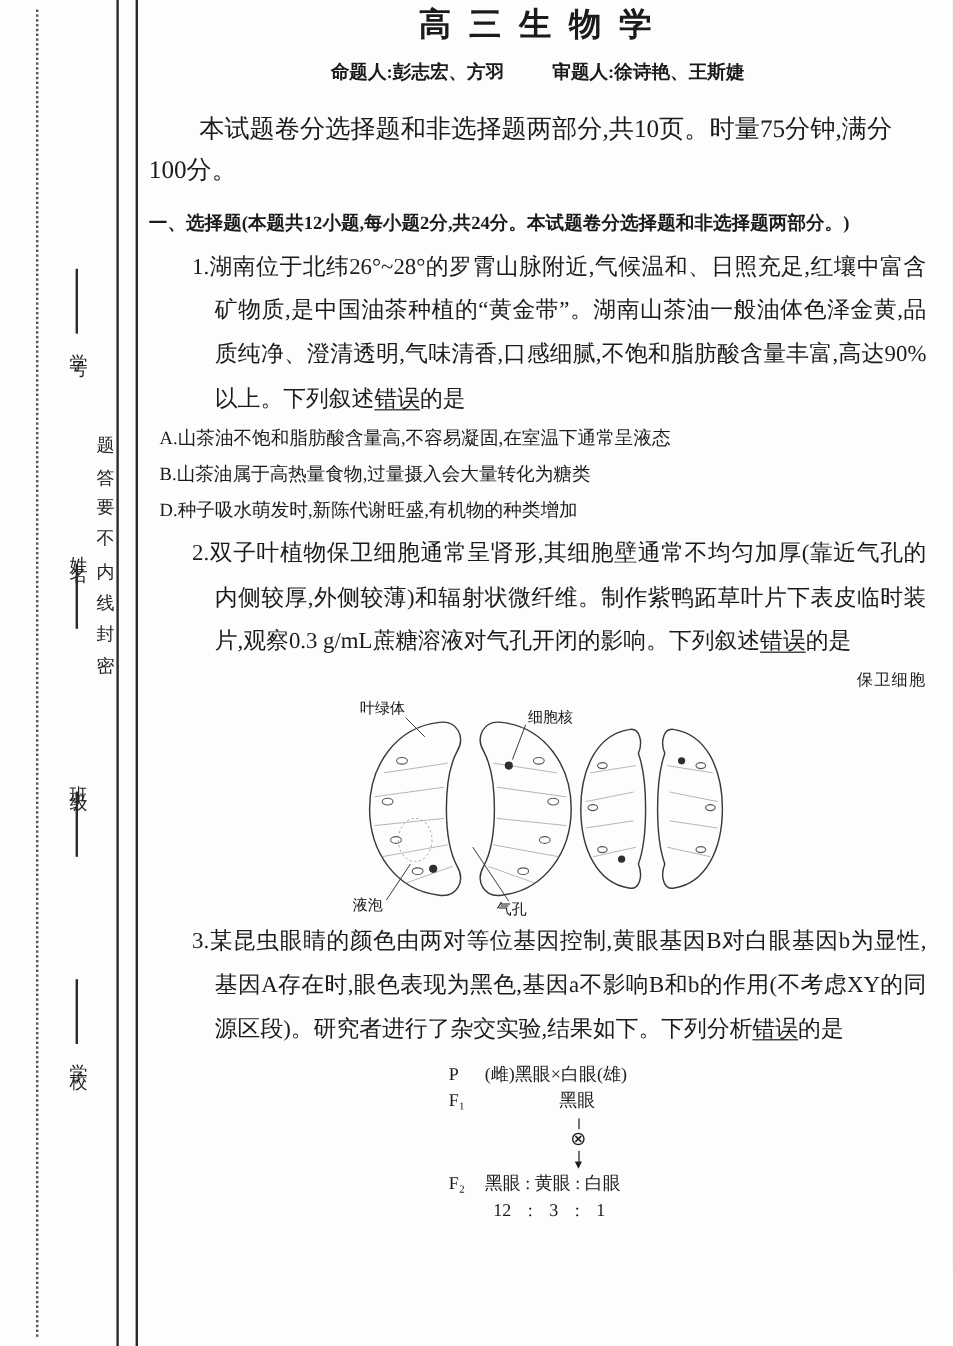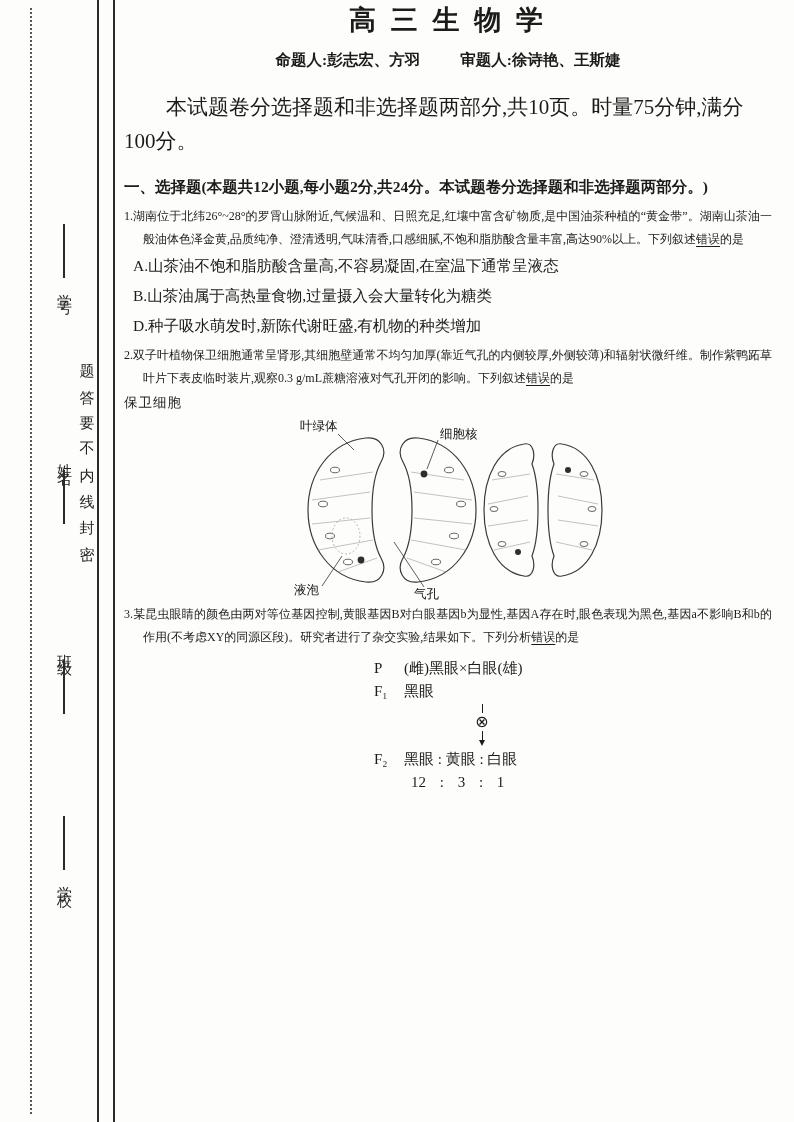--- a/index.html
+++ b/index.html
@@ -35,34 +35,34 @@
 
   
   .content { position:absolute; left:124px; top:2px; width:648px; }
 
   .paper-title { text-align:center; font-size:27px; font-weight:bold; letter-spacing:4px; }
   .authors { margin-top:12px; text-align:center; font-size:15.5px; font-weight:bold; }
   .authors .reviewer { margin-left:40px; }
   .intro { margin-top:20px; font-size:21px; line-height:1.6; text-indent:2em; }
   .section-heading { margin-top:14px; font-size:15.5px; font-weight:bold; line-height:1.9; text-align:justify; }
 
-  .question { margin-top:3px; font-size:12px; line-height:1.93; text-align:justify; padding-left:19px; text-indent:-19px; }
+  .question { margin-top:3px; font-size:19px; line-height:1.93; text-align:justify; padding-left:19px; text-indent:-19px;margin-left:36px; }
   .emph { text-decoration:underline; text-underline-offset:3px; }
   .options { list-style:none; padding-left:9px; font-size:15.5px; line-height:1.93; }
 
   
   .diagram { margin-top:4px; }
-  .diagram-title { text-align:left; font-size:13.5px; letter-spacing:1px; }
+  .diagram-title { text-align:right; font-size:13.5px; letter-spacing:1px; }
   .guard-svg { display:block; margin:2px auto 0 auto; }
 
   
   .cross { margin:8px 0 0 250px; font-size:15px; line-height:1.5; }
   .cross-row { display:flex; align-items:baseline; }
   .gen { display:inline-block; width:30px; flex:0 0 30px; }
-  .f1-text { }
+  .f1-text { margin-left:62px; }
   .cross-arrow { margin-left:99px; width:18px; display:flex; flex-direction:column; align-items:center; line-height:1; padding:2px 0; }
   .arrow-seg { width:1px; height:9px; background:#1c1c1c; }
   .otimes { font-size:16px; margin:1px 0; }
   .arrow-head { width:0; height:0; border-left:3.5px solid transparent; border-right:3.5px solid transparent; border-top:6px solid #1c1c1c; }
   .ratio { padding-left:7px; word-spacing:10px; }
 
   .footer { position:absolute; left:0; right:0; bottom:5px; text-align:center; font-size:14px; color:#1b1b1b; }
   .footer .page-num { margin-left:26px; }
 </style>
 </head>

